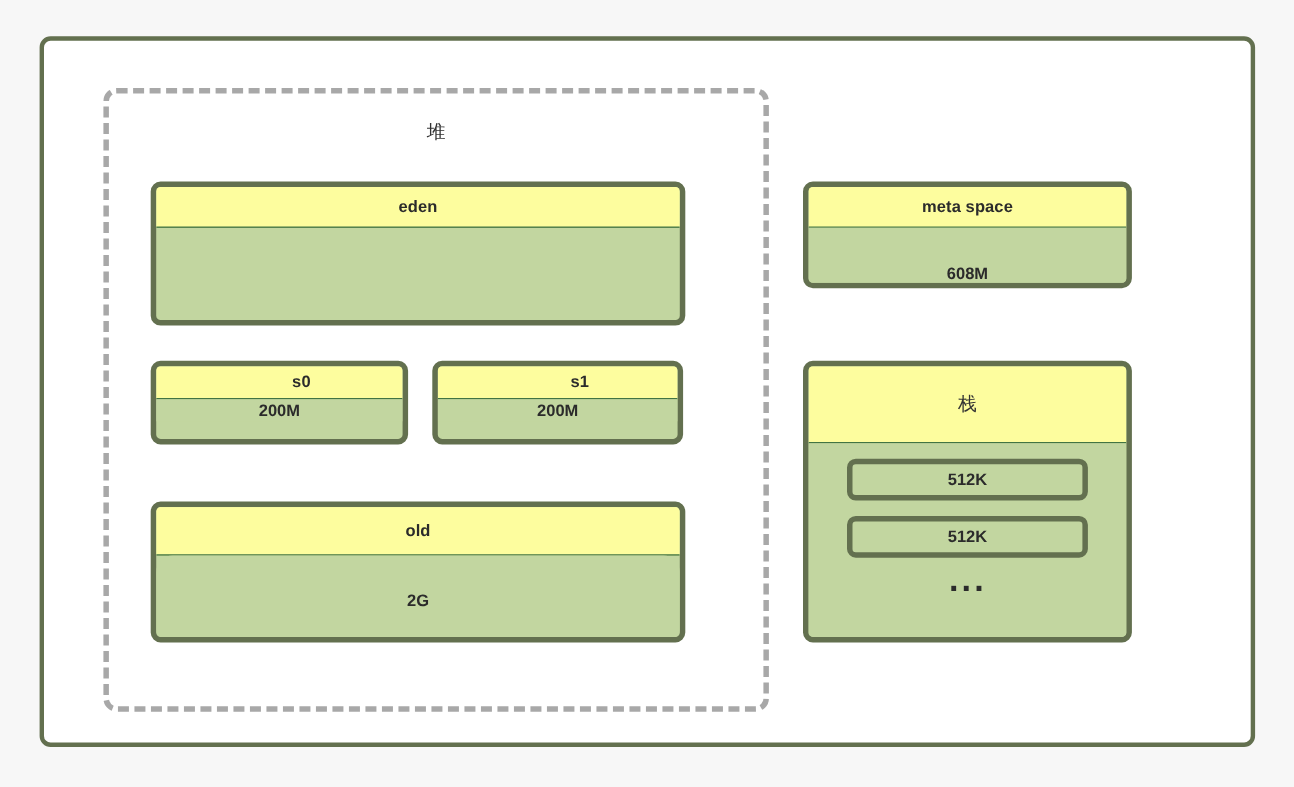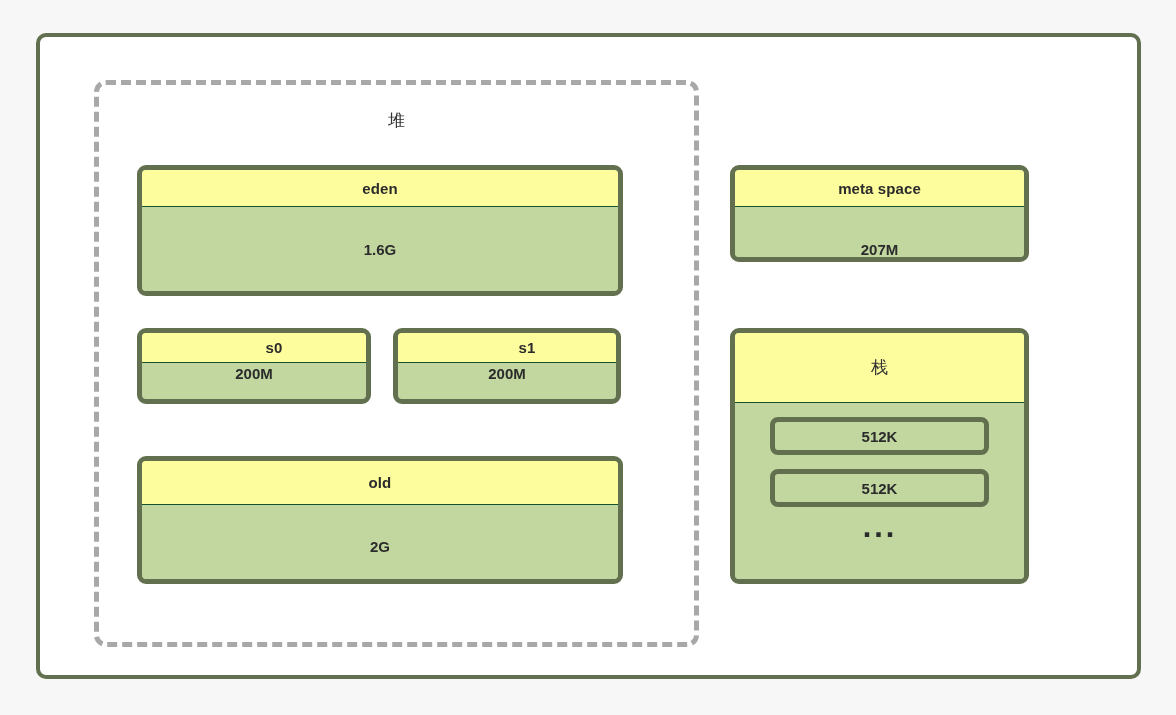--- a/index.html
+++ b/index.html
@@ -154,41 +154,40 @@
 <body>
 
 <div class="jvm-frame">
 
   <div class="heap-region">
     <div class="heap-title">堆</div>
   </div>
 
   <div class="mem-block" id="block-eden">
     <div class="mem-head">eden</div>
-    <div class="mem-body">1.6G</div>
   </div>
 
   <div class="mem-block" id="block-s0">
     <div class="mem-head">s0</div>
     <div class="mem-body">200M</div>
   </div>
 
   <div class="mem-block" id="block-s1">
     <div class="mem-head">s1</div>
     <div class="mem-body">200M</div>
   </div>
 
   <div class="mem-block" id="block-old">
     <div class="mem-head">old</div>
     <div class="mem-body">2G</div>
   </div>
 
   <div class="mem-block" id="block-metaspace">
     <div class="mem-head">meta space</div>
-    <div class="mem-body">207M</div>
+    <div class="mem-body">608M</div>
   </div>
 
   <div class="mem-block" id="block-stack">
     <div class="mem-head cjk">栈</div>
     <div class="mem-body">
       <div class="stack-frames">
         <div class="stack-frame">512K</div>
         <div class="stack-frame">512K</div>
       </div>
       <div class="stack-ellipsis">...</div>

